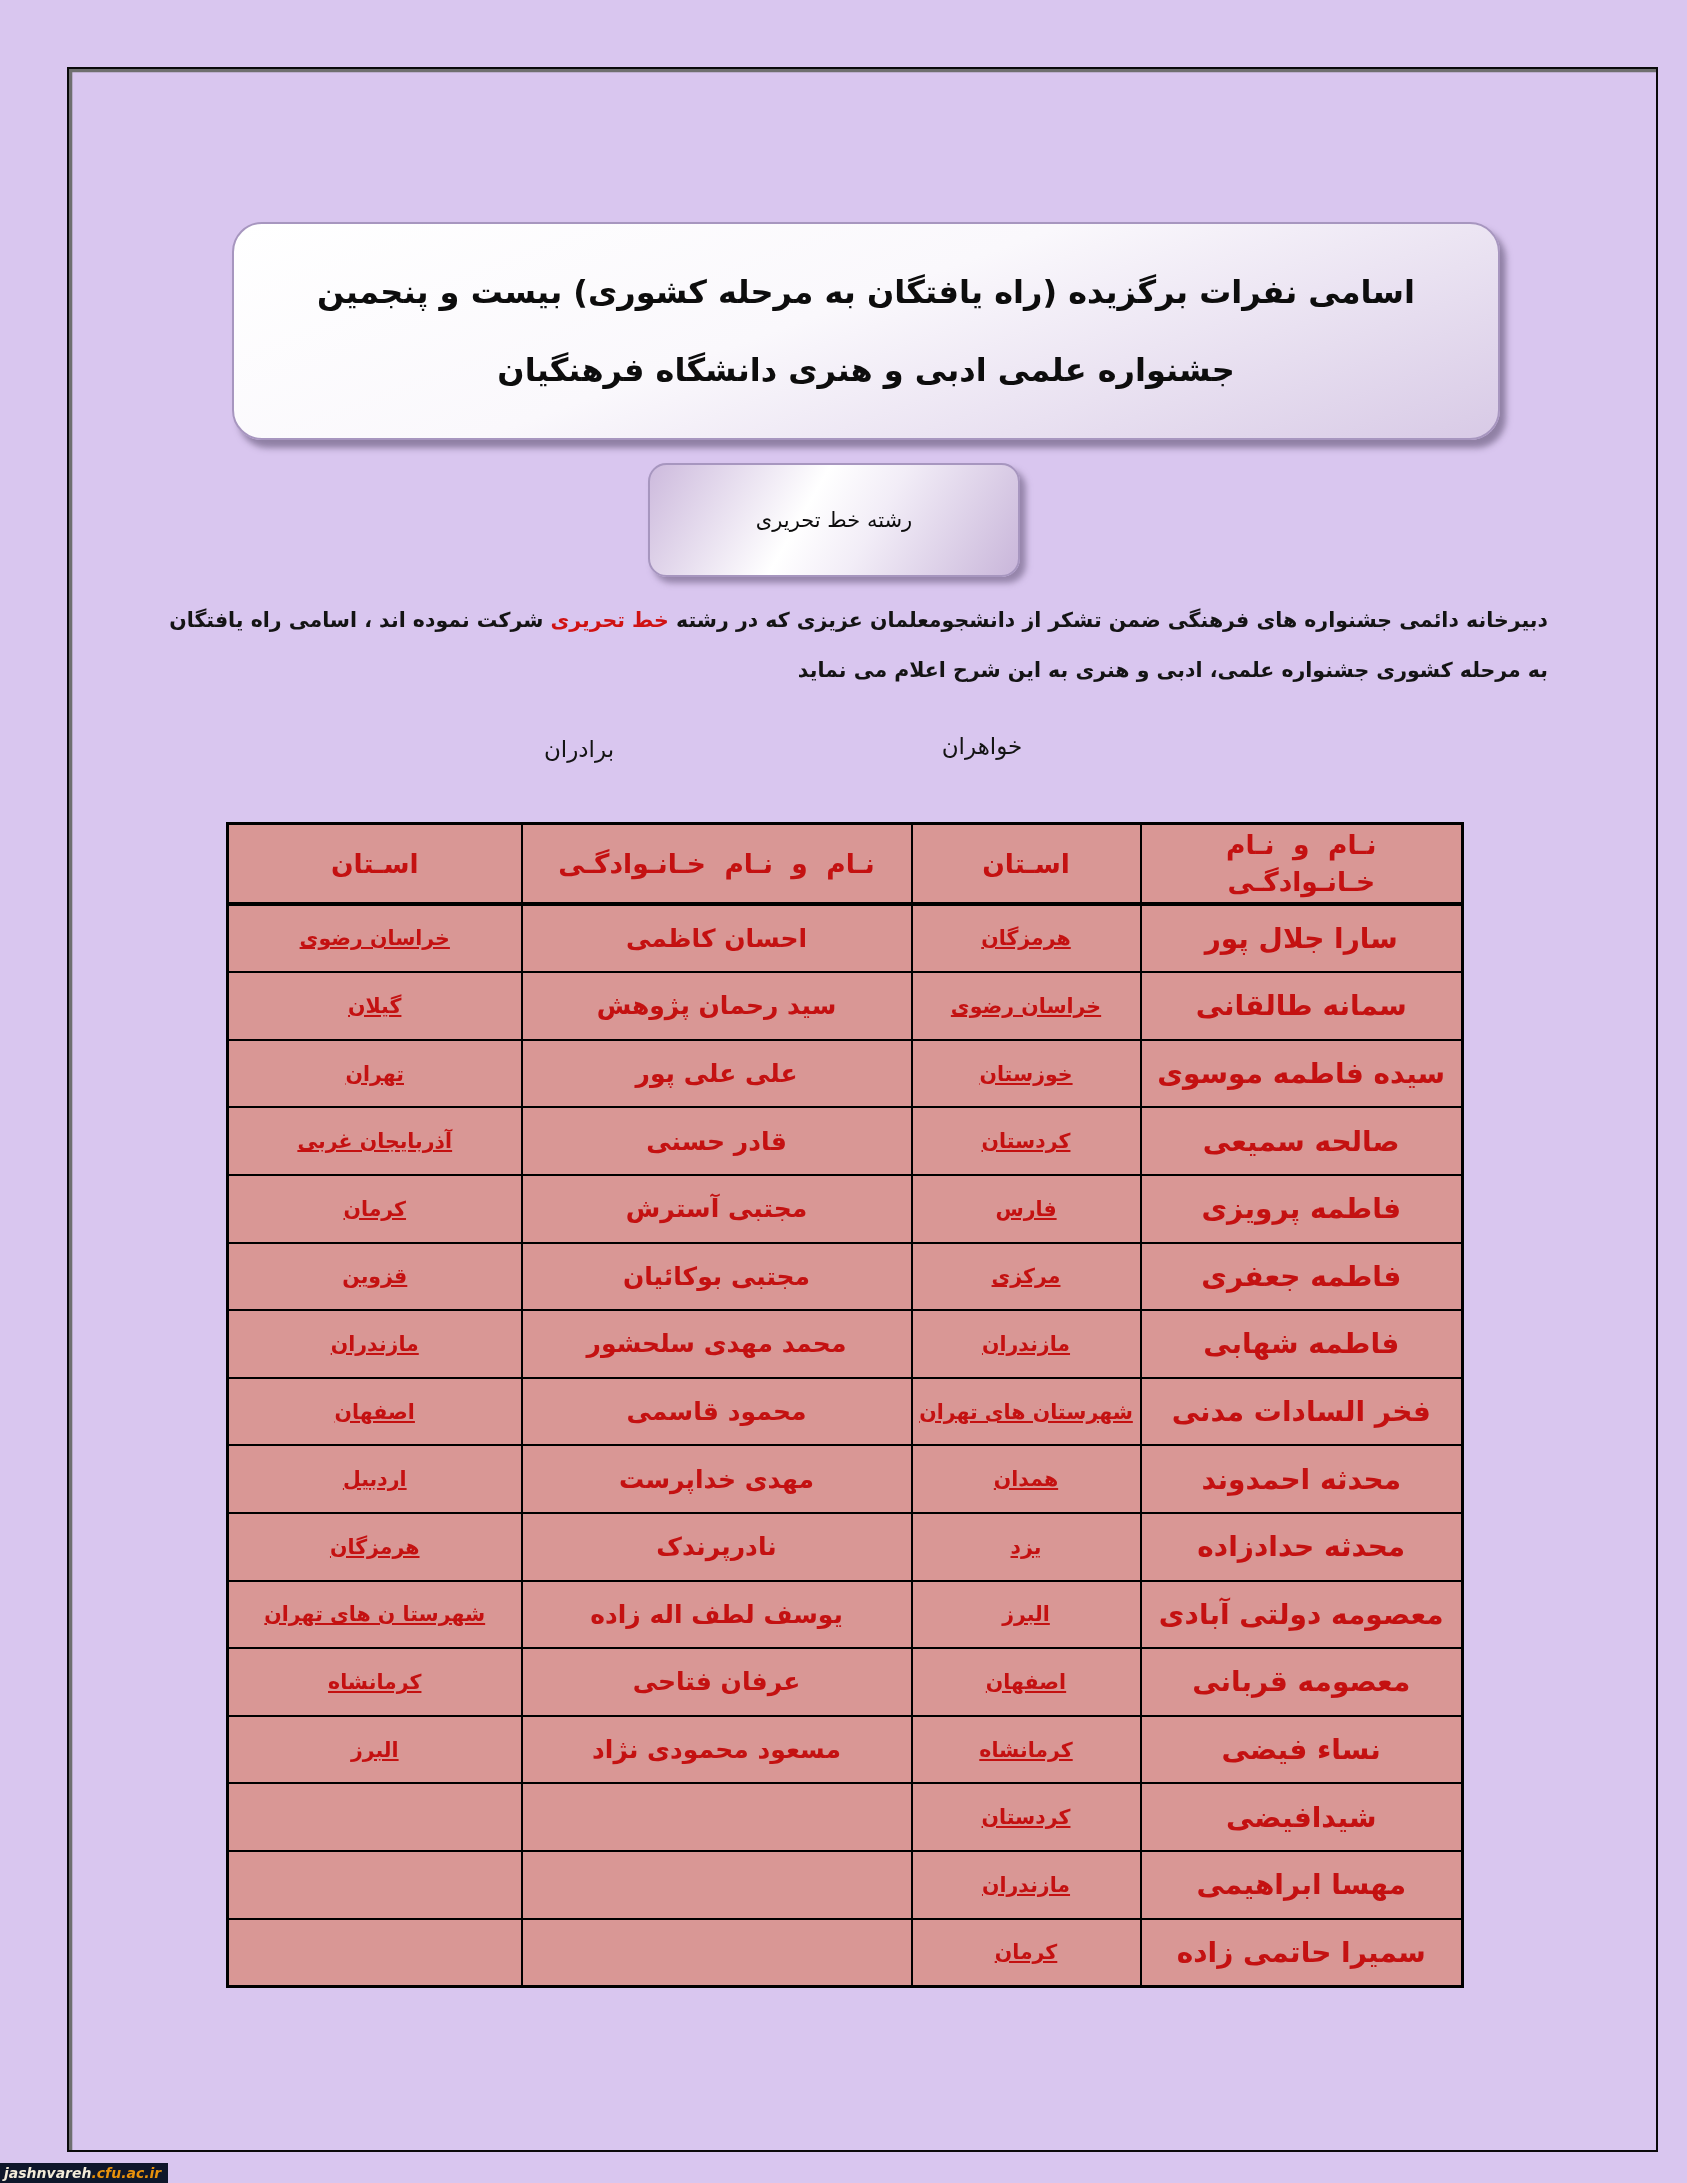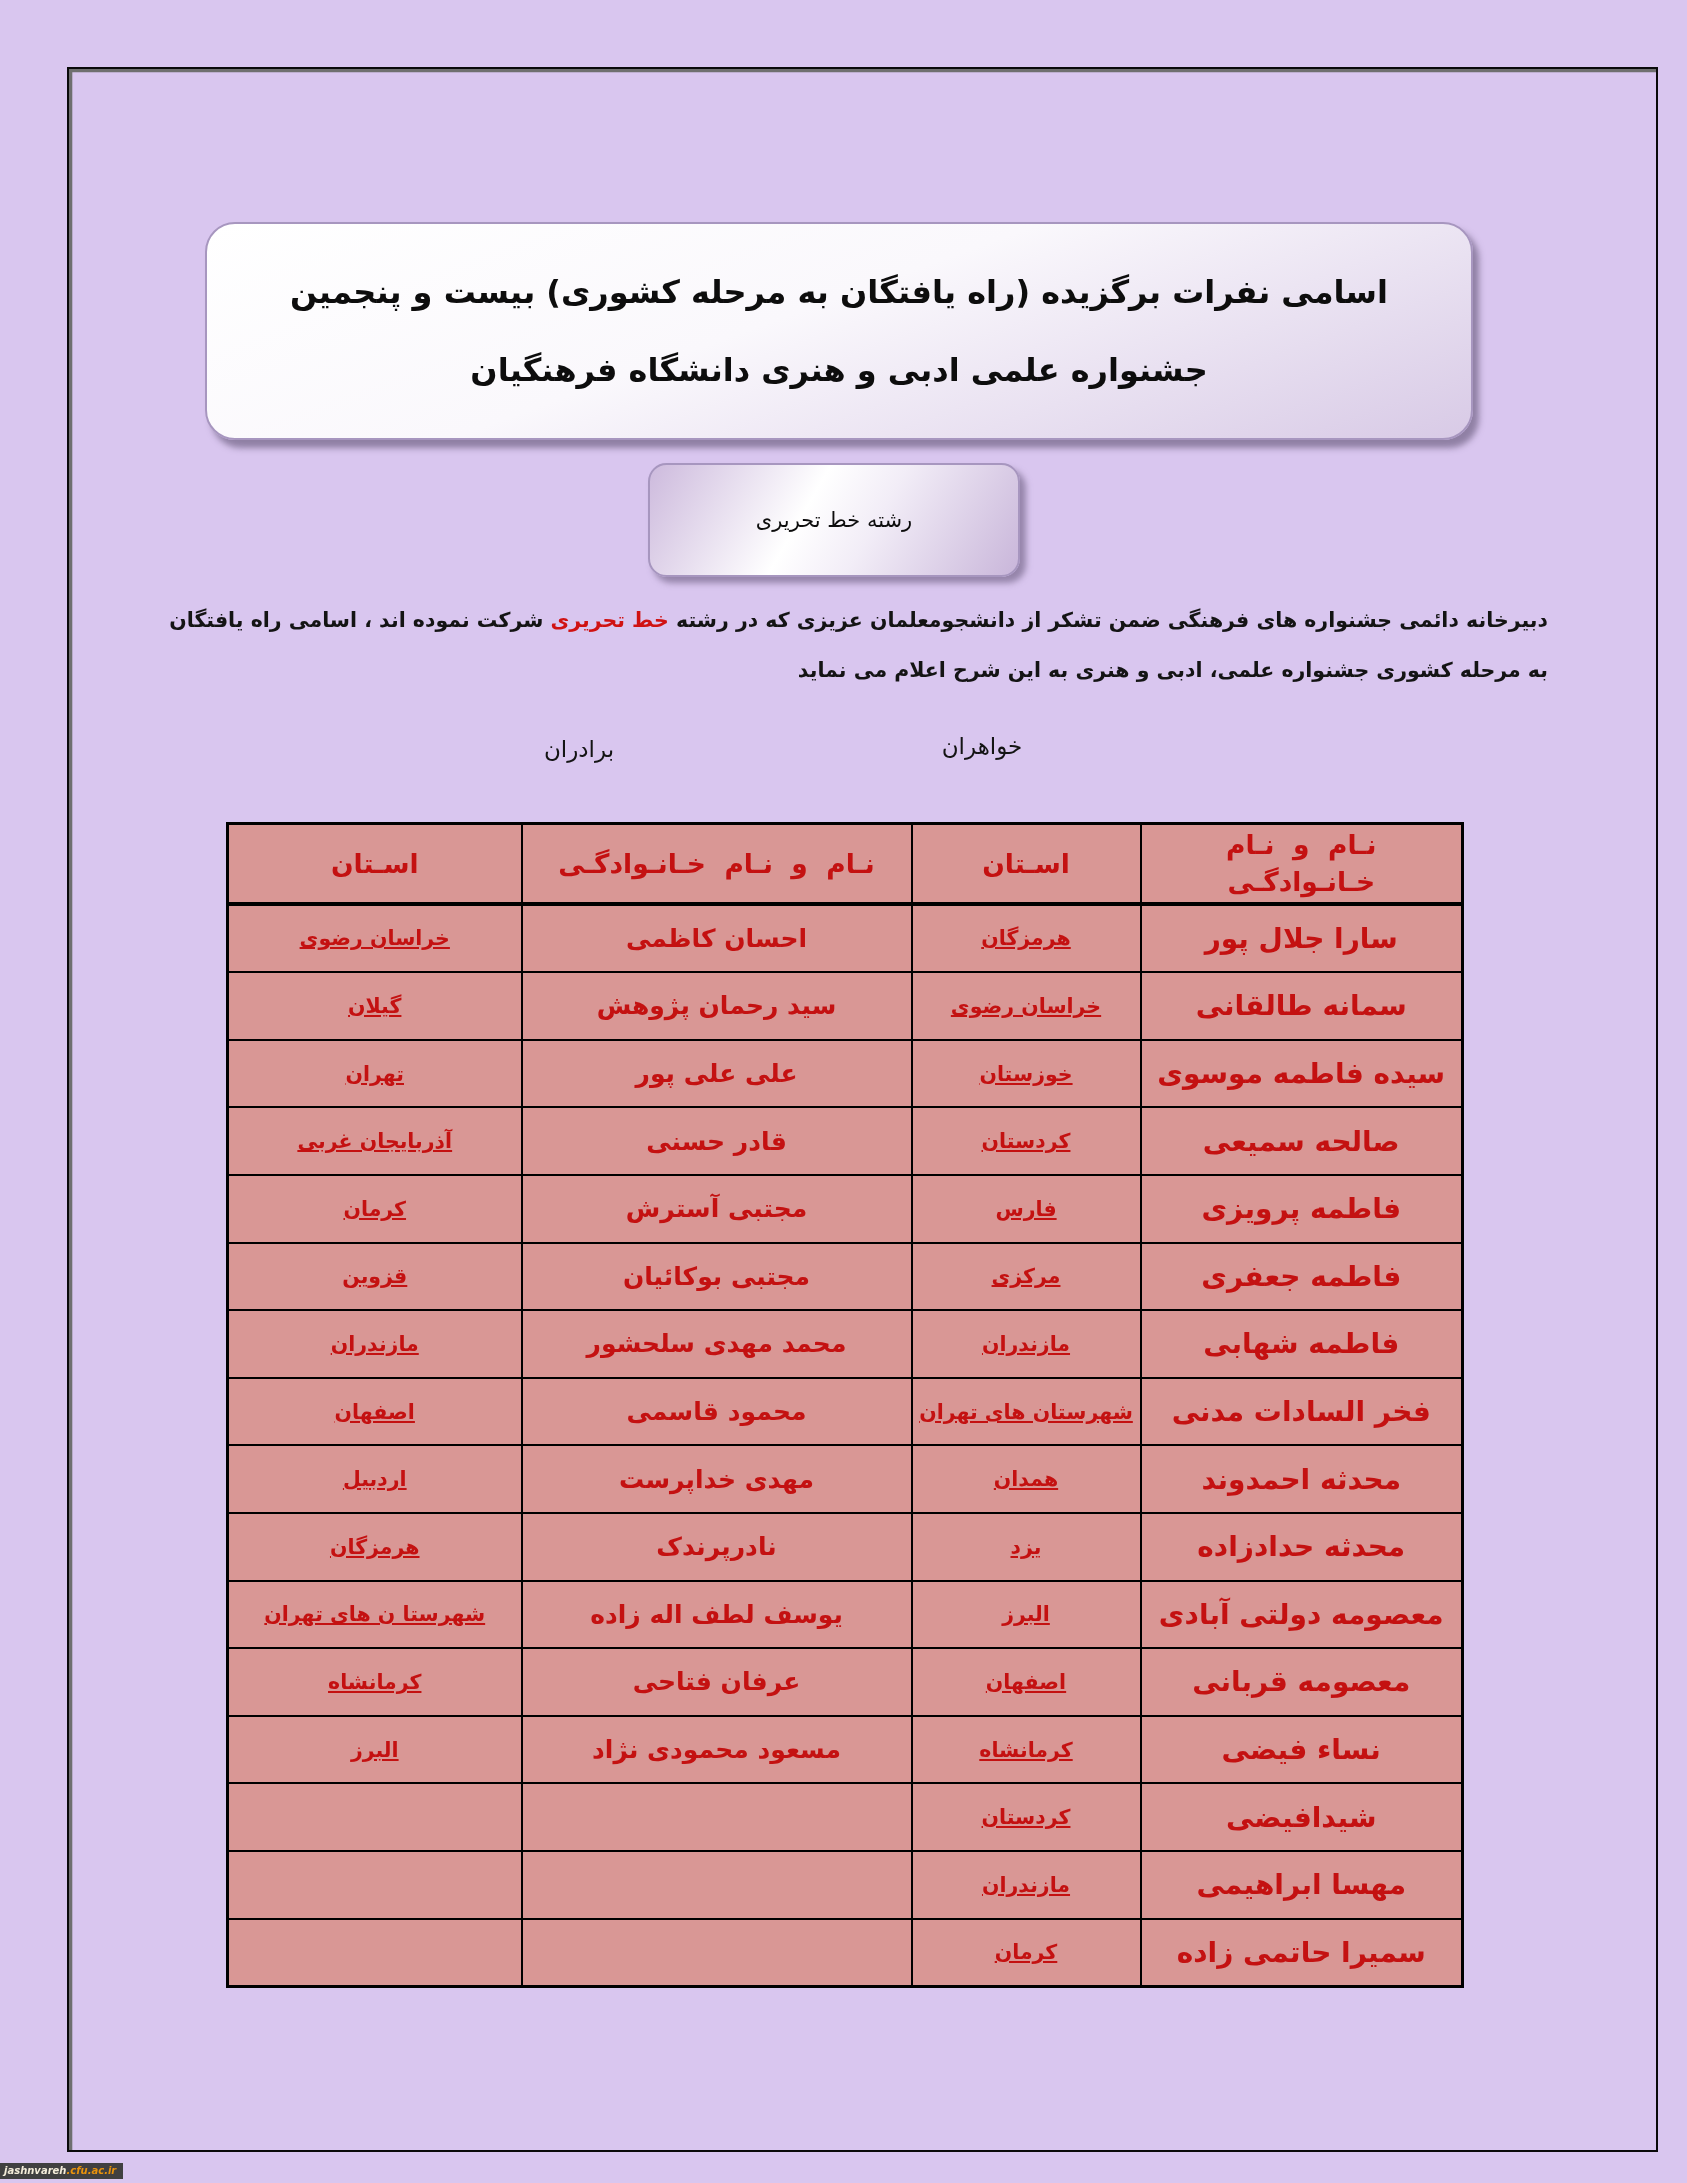--- a/index.html
+++ b/index.html
@@ -2,21 +2,21 @@
 <html lang="fa" style="font-size:10.6px"><head>
 <meta charset="utf-8">
 <style>
   html,body{margin:0;padding:0;background:#d9c6ef;}
   .page{position:relative;width:1687px;height:2183px;background:#d9c6ef;overflow:hidden;
         font-family:"DejaVu Sans",sans-serif;}
   
   .frame{position:absolute;left:67px;top:67px;width:1587px;height:2081px;
          border:2px solid #0a0a0a;box-shadow:inset 3.3px 3.3px 0 #6f6f6f;}
   
-  .banner{position:absolute;left:205px;top:222px;width:1268px;height:218px;
+  .banner{position:absolute;left:232px;top:222px;width:1268px;height:218px;
           border:2px solid #a796bf;border-radius:30px;
           background:linear-gradient(160deg,#ffffff 0%,#faf8fc 45%,#d8cae6 100%);
           box-shadow:6px 7.3px 6.6px rgba(105,90,125,.65);
           display:flex;flex-direction:column;justify-content:space-evenly;
           align-items:center;padding:8px 46px;box-sizing:border-box;
           direction:rtl;text-align:center;}
   .banner .t1,.banner .t2{font-size:32px;font-weight:bold;color:#0d0d0d;letter-spacing:0.7px;}
   
   .badge{position:absolute;left:648px;top:463px;width:368px;height:110px;
          border:2px solid #a796bf;border-radius:18.5px;
@@ -40,22 +40,22 @@
   .names-table th,.names-table td{border:2px solid #000;background:#d99795;
                text-align:center;vertical-align:middle;color:#c41111;
                font-weight:bold;overflow:hidden;padding:1.3px 4px;}
   .names-table th{height:73px;font-size:26.5px;border-bottom-width:4px;
                word-spacing:9.3px;line-height:37px;}
   .names-table td{height:63px;}
   td.name-s{font-size:28px;}
   td.name-b{font-size:25px;}
   td.prov{font-size:20.5px;text-decoration:underline;}
   
-  .watermark{position:absolute;left:0;top:2163px;background:#404040;
-             padding:2px 6.6px 3.3px 4px;font-size:10px;font-style:italic;font-weight:bold;
+  .watermark{position:absolute;left:0;top:2163px;background:#0f172a;
+             padding:2px 6.6px 3.3px 4px;font-size:14px;font-style:italic;font-weight:bold;
              font-family:"DejaVu Sans",sans-serif;white-space:nowrap;}
   .watermark .w1{color:#f3ecd9;}
   .watermark .w2{color:#e8920c;}
 </style>
 </head>
 <body>
 
 <div class="page">
 
   <div class="frame"></div>

